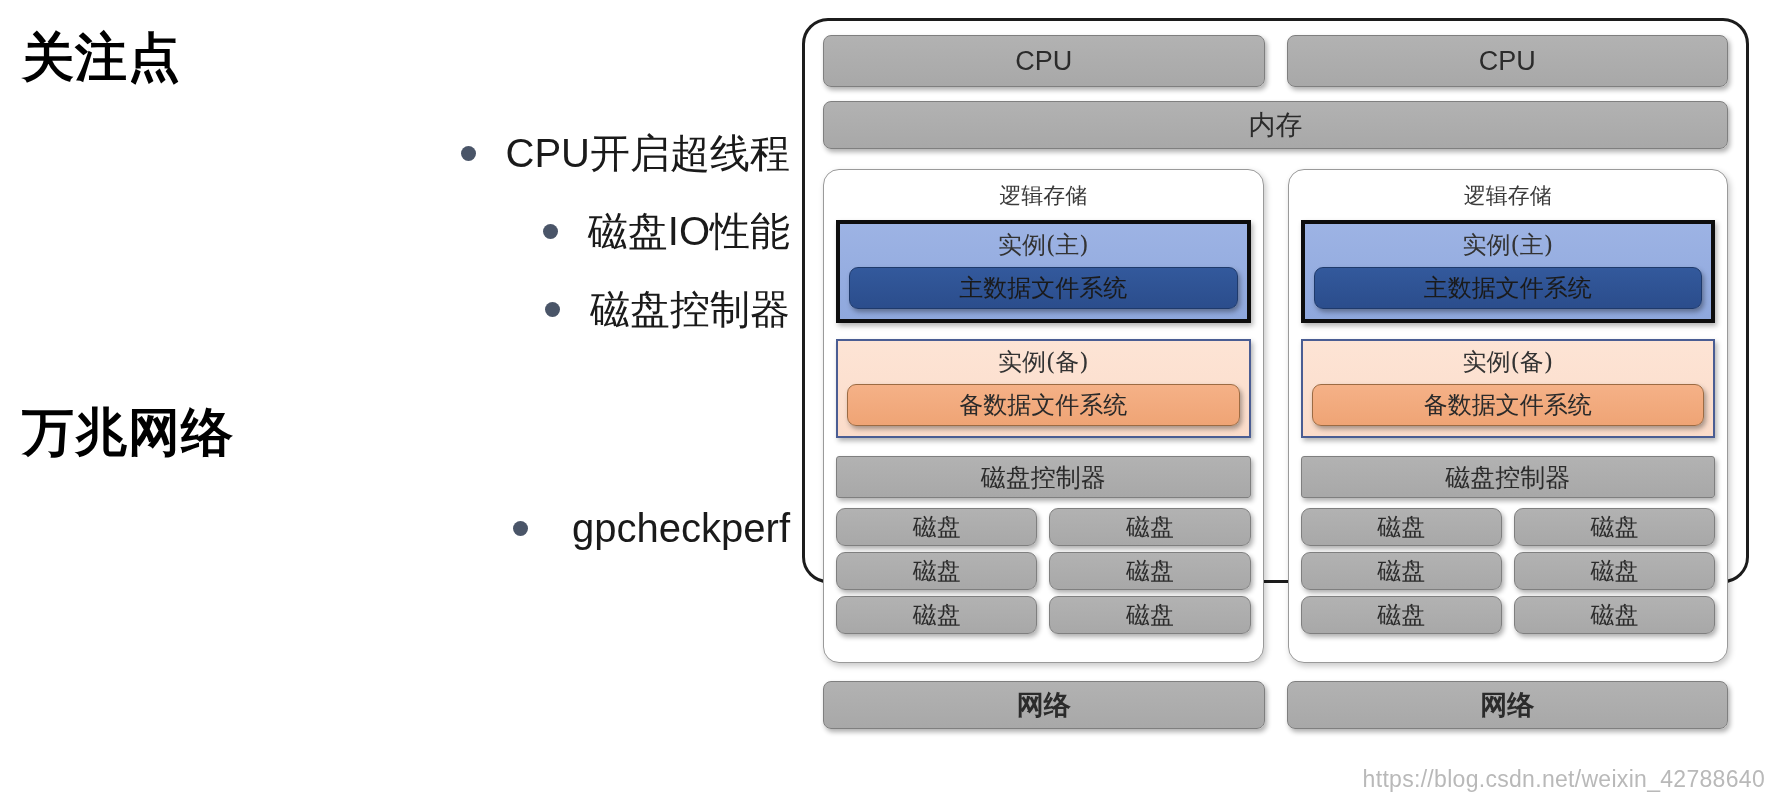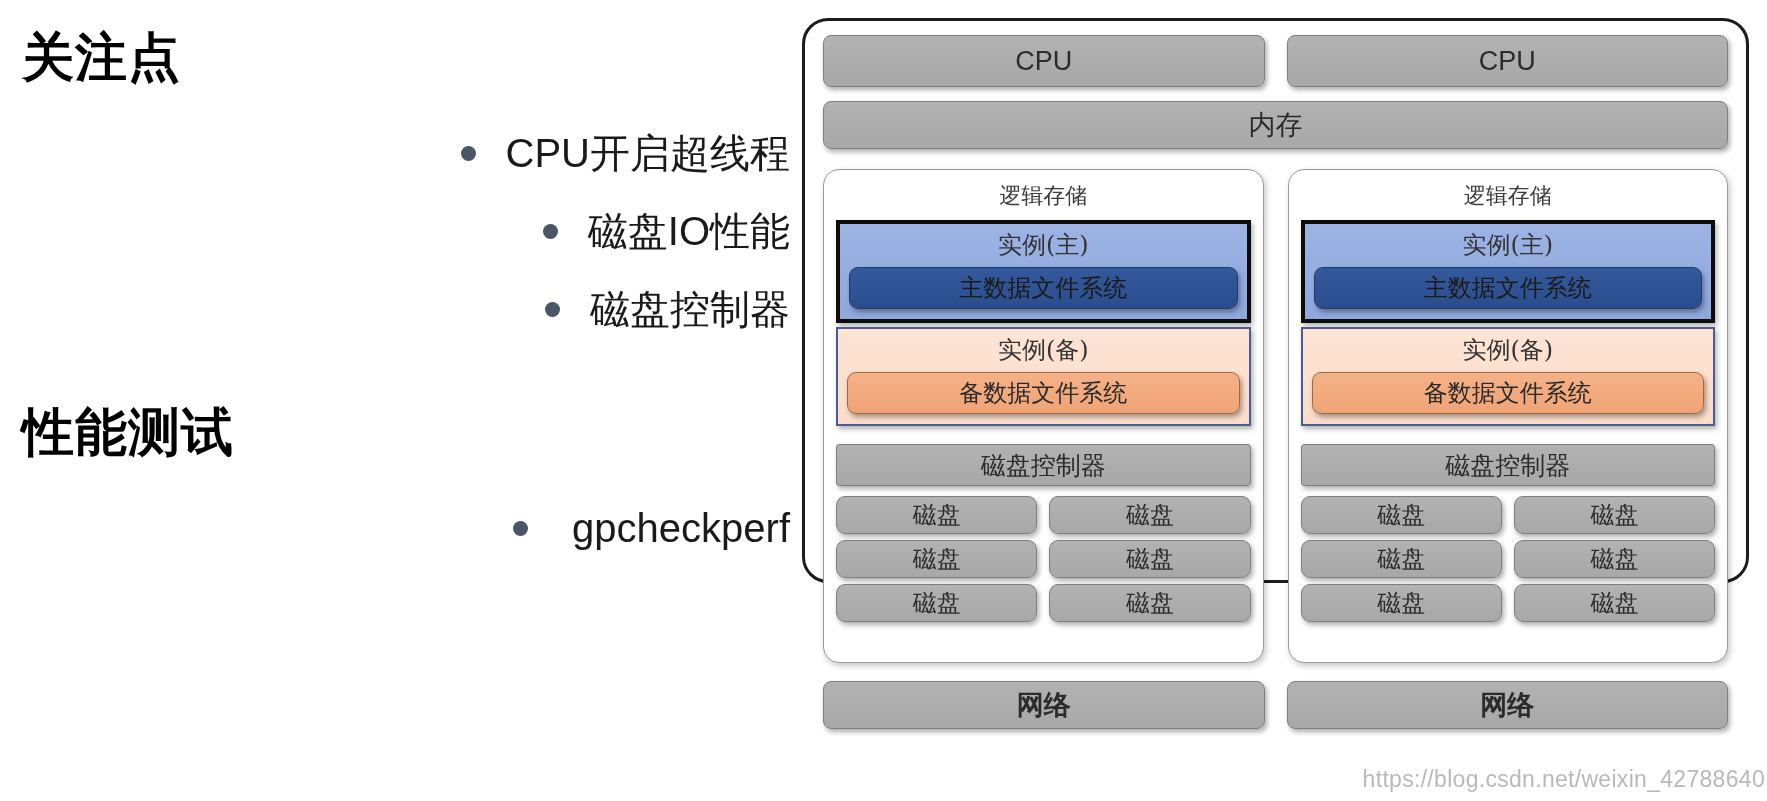--- a/index.html
+++ b/index.html
@@ -148,21 +148,21 @@
     align-items: center;
     justify-content: center;
     color: #1a1a1a;
     font-size: 24px;
     font-family: "DejaVu Serif", "Liberation Serif", serif;
     box-shadow: 2px 3px 5px rgba(0,0,0,0.35);
   }
 
   
   .instance-standby {
-    margin-top: 4px;
+    margin-top: 16px;
     background: linear-gradient(180deg, #fde4d5 0%, #fbdcca 100%);
     border: 2.5px solid #4a5d93;
     padding: 5px 9px 10px 9px;
     box-shadow: 2px 3px 5px rgba(0,0,0,0.3);
   }
   .instance-standby .inst-label {
     text-align: center;
     font-size: 24px;
     color: #333333;
     font-family: "DejaVu Serif", "Liberation Serif", serif;
@@ -244,21 +244,21 @@
     <li class="bullet-item">
       <span class="bullet-dot"></span>
       <span class="bullet-text">磁盘IO性能</span>
     </li>
     <li class="bullet-item">
       <span class="bullet-dot"></span>
       <span class="bullet-text">磁盘控制器</span>
     </li>
   </ul>
 
-  <h1 class="section-heading" id="perf-heading">性能测试</h1>
+  <h1 class="section-heading" id="perf-heading">万兆网络</h1>
 
   <ul class="bullet-list" id="perf-list">
     <li class="bullet-item">
       <span class="bullet-dot"></span>
       <span class="bullet-text">gpcheckperf</span>
     </li>
   </ul>
 
 </div>
 

